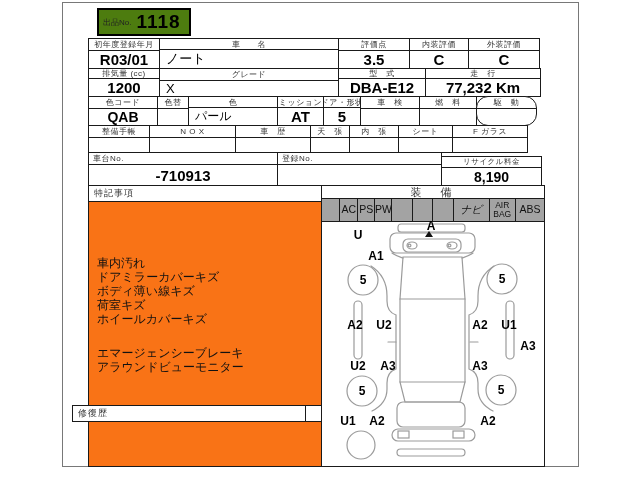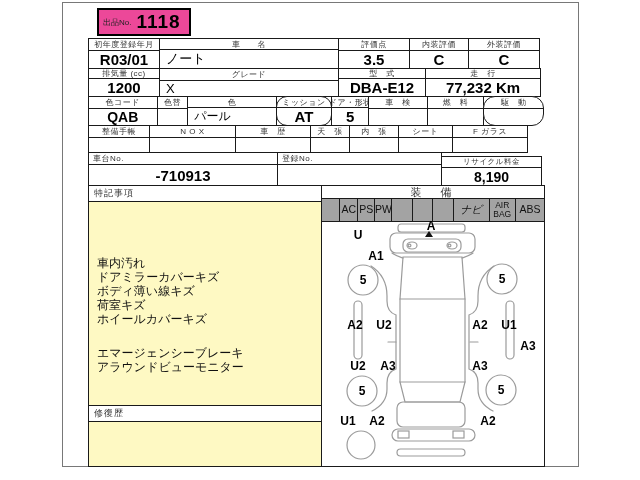--- a/index.html
+++ b/index.html
@@ -1,39 +1,39 @@
 <!DOCTYPE html>
 <html><head>
 <meta charset="utf-8">
 <style>
   * { margin:0; padding:0; box-sizing:border-box; }
   html,body { background:#fff; }
   body { font-family:"Liberation Sans","DejaVu Sans",sans-serif; }
   .sheet { position:relative; width:640px; height:480px; background:#fff; overflow:hidden; }
   .abs { position:absolute; }
   .frame { left:62px; top:2px; width:517px; height:465px; border:1px solid #787878; }
-  .lot { left:97px; top:8px; width:94px; height:28px; border:2px solid #000; display:flex; align-items:center; padding:0 4px; background:#ec4899; }
+  .lot { left:97px; top:8px; width:94px; height:28px; border:2px solid #000; display:flex; align-items:center; padding:0 4px; background:#4d7c0f; }
   .lot .l { font-size:8px; color:#222; white-space:nowrap; }
   .lot .n { font-size:19px; font-weight:bold; margin-left:5px; letter-spacing:1px; color:#000; }
 
   .tblock { display:flex; align-items:stretch; }
   .tcol { border:1px solid #1a1a1a; display:flex; flex-direction:column; background:#fff; }
   .tcol + .tcol { margin-left:-1px; }
   .tlbl { height:12px; font-size:8px; color:#333; display:flex; align-items:center; justify-content:center; border-bottom:1px solid #1a1a1a; white-space:nowrap; letter-spacing:.5px; overflow:hidden; }
   .tlbl.left { justify-content:flex-start; padding-left:4px; }
   .tval { flex:1; display:flex; align-items:center; justify-content:center; font-size:14px; font-weight:bold; color:#000; white-space:nowrap; }
   .tval.big { font-size:15px; }
   .tval.plain { font-weight:normal; font-size:13px; }
   .tval.left { justify-content:flex-start; padding-left:6px; }
 
   .strip { border:1px solid #1a1a1a; display:flex; align-items:center; background:#fff; }
   .strip .t { font-size:9px; color:#333; padding-left:5px; letter-spacing:1px; white-space:nowrap; }
   .strip.center { justify-content:center; }
   .strip.center .t { padding-left:0; letter-spacing:4px; }
-  .box { border:1px solid #1a1a1a; background:#fef9c3; }
+  .box { border:1px solid #1a1a1a; background:#f97316; }
 
   .note-line { font-size:12px; color:#111; line-height:14px; white-space:nowrap; }
   .notes-pad { padding:54px 0 0 8px; }
   .group2 { margin-top:20px; }
 
   .eq { display:flex; }
   .eq-cell { border:1px solid #1a1a1a; display:flex; align-items:center; justify-content:center; font-size:10.5px; color:#111; text-align:center; line-height:1.05; background:#a3a3a3; white-space:nowrap; }
   .eq-cell + .eq-cell { margin-left:-1px; }
   .eq-cell.sm { font-size:8.5px; white-space:normal; }
 
@@ -100,21 +100,21 @@
       <div class="tval">QAB</div>
     </div>
     <div class="tcol" style="width:32px;">
       <div class="tlbl">色替</div>
       <div class="tval"></div>
     </div>
     <div class="tcol" style="width:90px;">
       <div class="tlbl">色</div>
       <div class="tval plain left" style="font-size:12px;">パール</div>
     </div>
-    <div class="tcol" style="width:57px;border-radius:11px;">
+    <div class="tcol" style="width:47px;">
       <div class="tlbl">ミッション</div>
       <div class="tval big">AT</div>
     </div>
     <div class="tcol" style="width:38px;">
       <div class="tlbl">ドア・形状</div>
       <div class="tval big">5</div>
     </div>
     <div class="tcol" style="width:60px;">
       <div class="tlbl">車　検</div>
       <div class="tval"></div>
@@ -182,21 +182,21 @@
     <div class="note-line">車内汚れ</div>
     <div class="note-line">ドアミラーカバーキズ</div>
     <div class="note-line">ボディ薄い線キズ</div>
     <div class="note-line">荷室キズ</div>
     <div class="note-line">ホイールカバーキズ</div>
     <div class="group2">
       <div class="note-line">エマージェンシーブレーキ</div>
       <div class="note-line">アラウンドビューモニター</div>
     </div>
   </div>
-  <div class="abs strip" style="left:88px;top:405px;width:234px;height:17px;">
+  <div class="abs strip" style="left:72px;top:405px;width:234px;height:17px;">
     <span class="t">修復歴</span>
   </div>
   <div class="abs box" style="left:88px;top:421px;width:234px;height:46px;"></div>
 
   <div class="abs strip center" style="left:321px;top:185px;width:224px;height:14px;">
     <span class="t" style="font-size:11px;">装　備</span>
   </div>
   <div class="abs eq" style="left:321px;top:198px;width:224px;height:24px;">
     <div class="eq-cell" style="width:20px;"></div>
     <div class="eq-cell" style="width:19px;">AC</div>

